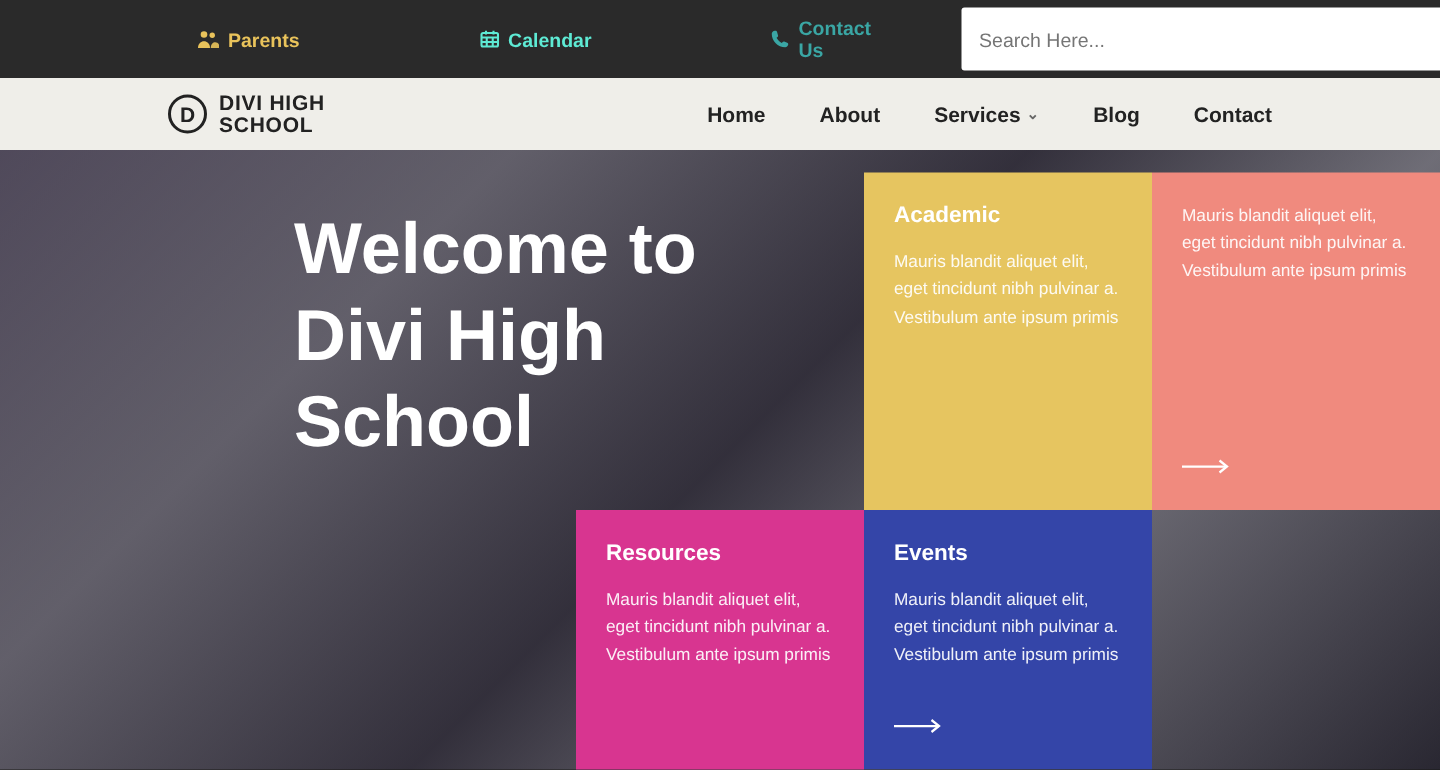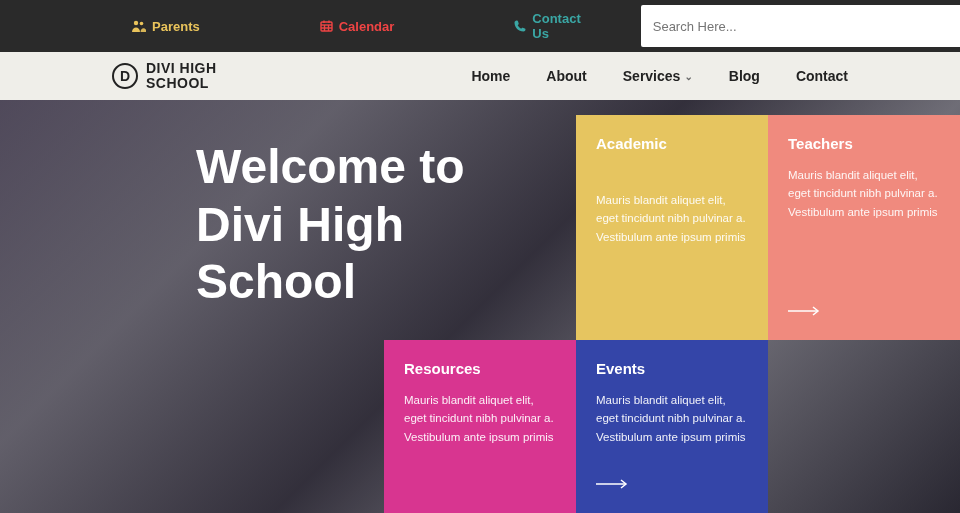--- a/index.html
+++ b/index.html
@@ -20,21 +20,21 @@
   }
   .toplink {
     display: flex;
     align-items: center;
     gap: 6px;
     font-size: 13px;
     font-weight: 600;
     cursor: pointer;
   }
   .toplink.parents { color: #e9c35b; }
-  .toplink.calendar { color: #ef4444; text-align: center; }
+  .toplink.calendar { color: #5eead4; text-align: center; }
   .toplink.contact { color: #3aa6a4; }
   .divider {
     width: 1px;
     height: 24px;
     background: #444;
   }
   .search-wrap {
     margin-left: auto;
     display: flex;
     align-items: center;
@@ -136,21 +136,21 @@
     right: 192px;
     display: flex;
   }
   .card {
     width: 192px;
     padding: 20px 20px 24px 20px;
     color: #fff;
     display: flex;
     flex-direction: column;
   }
-  .card.academic { background: #e6c560; height: 264px; gap: 25px; }
+  .card.academic { background: #e6c560; height: 264px; }
   .card.teachers { background: #f08a7e; height: 225px; }
   .card.resources { background: #d83590; height: 220px; }
   .card.events   { background: #3445a8; height: 173px; }
   .card h3 {
     font-size: 15px;
     font-weight: 700;
     margin-bottom: 14px;
   }
   .card p {
     font-size: 11.5px;
@@ -247,21 +247,20 @@
       <h3>Academic</h3>
       <p>Mauris blandit aliquet elit, eget tincidunt nibh pulvinar a. Vestibulum ante ipsum primis</p>
       <div class="arrow">
         <svg width="36" height="10" viewBox="0 0 36 10" fill="none" stroke="#fff" stroke-width="1.5">
             <line x1="0" y1="5" x2="30" y2="5"></line>
             <polyline points="25,1 30,5 25,9"></polyline>
           </svg>
       </div>
     </div>
     <div class="card teachers">
-      <h3>Teachers</h3>
       <p>Mauris blandit aliquet elit, eget tincidunt nibh pulvinar a. Vestibulum ante ipsum primis</p>
       <div class="arrow">
         <svg width="36" height="10" viewBox="0 0 36 10" fill="none" stroke="#fff" stroke-width="1.5">
             <line x1="0" y1="5" x2="30" y2="5"></line>
             <polyline points="25,1 30,5 25,9"></polyline>
           </svg>
       </div>
     </div>
   </div>
 

